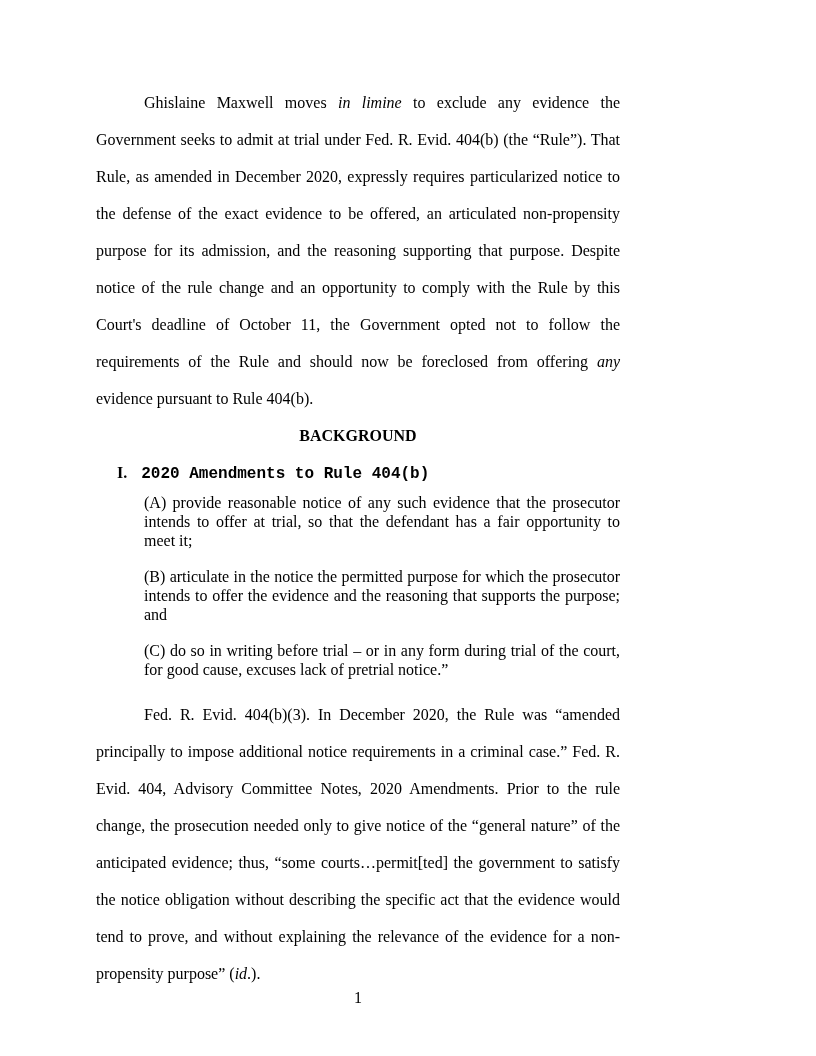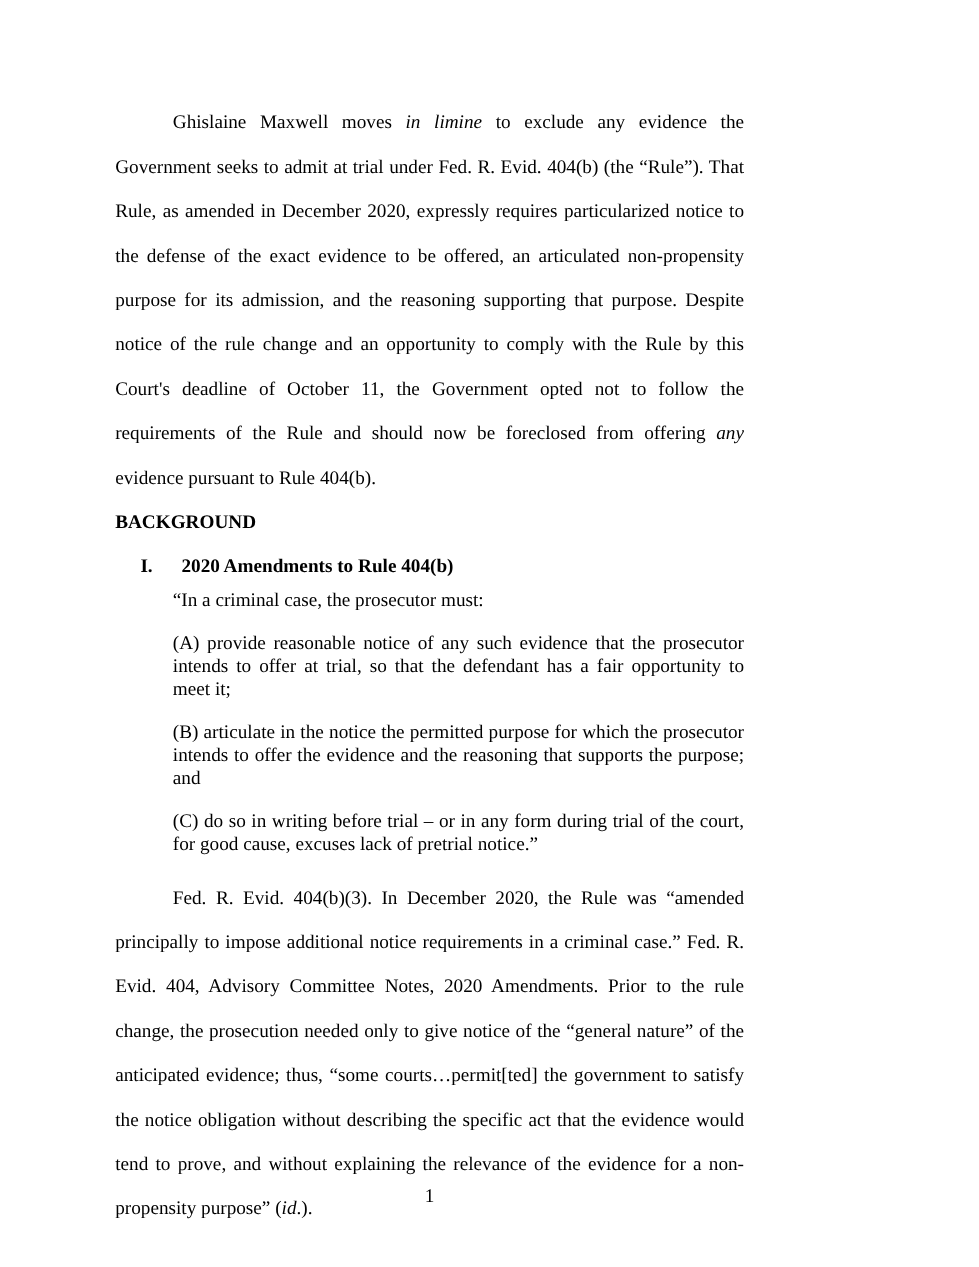--- a/index.html
+++ b/index.html
@@ -30,32 +30,34 @@
     line-height: 37px;
   }
   .indent {
     text-indent: 48px;
   }
   .italic {
     font-style: italic;
   }
   .center-heading {
     margin: 0;
+    text-align: center;
     font-weight: bold;
     font-size: 16px;
     line-height: 37px;
   }
   .section-heading {
     margin: 0;
     font-weight: bold;
     line-height: 37px;
     padding-left: 21px;
   }
   .section-heading .section-title {
-    margin-left: 24px;
+    margin-left: 14px;
+    font-family: Liberation Mono, monospace;
   }
   .quote {
     margin-left: 48px;
   }
   .quote p {
     margin: 0 0 17px 0;
     text-align: justify;
     line-height: 19px;
   }
   .quote p:last-child {
@@ -78,21 +80,20 @@
   <div class="content">
 
     <p class="para indent"><span>Ghislaine Maxwell moves </span><span class="italic">in limine</span><span> to exclude any evidence the Government seeks to admit at trial under Fed. R. Evid. 404(b) (the “Rule”).  That Rule, as amended in December 2020, expressly requires particularized notice to the defense of the exact evidence to be offered, an articulated non-propensity purpose for its admission, and the reasoning supporting that purpose.  Despite notice of the rule change and an opportunity to comply with the Rule by this Court's deadline of October 11, the Government opted not to follow the requirements of the Rule and should now be foreclosed from offering </span><span class="italic">any</span><span> evidence pursuant to Rule 404(b).</span></p>
 
     <h1 class="center-heading">BACKGROUND</h1>
 
     <div class="section-heading"><span>I.</span><span class="section-title">2020 Amendments to Rule 404(b)</span></div>
 
 
     <div class="quote">
-      <p>“In a criminal case, the prosecutor must:</p>
       <p>(A) provide reasonable notice of any such evidence that the prosecutor intends to offer at trial, so that the defendant has a fair opportunity to meet it;</p>
       <p>(B) articulate in the notice the permitted purpose for which the prosecutor intends to offer the evidence and the reasoning that supports the purpose; and</p>
       <p>(C) do so in writing before trial – or in any form during trial of the court, for good cause, excuses lack of pretrial notice.”</p>
     </div>
 
     <p class="para indent"><span>Fed. R. Evid. 404(b)(3).  In December 2020, the Rule was “amended principally to impose additional notice requirements in a criminal case.”  Fed. R. Evid. 404, Advisory Committee Notes, 2020 Amendments.  Prior to the rule change, the prosecution needed only to give notice of the “general nature” of the anticipated evidence; thus, “some courts…permit[ted] the government to satisfy the notice obligation without describing the specific act that the evidence would tend to prove, and without explaining the relevance of the evidence for a non-propensity purpose” (</span><span class="italic">id</span><span>.).</span></p>
 
   </div>
 
   <div class="page-number">1</div>

